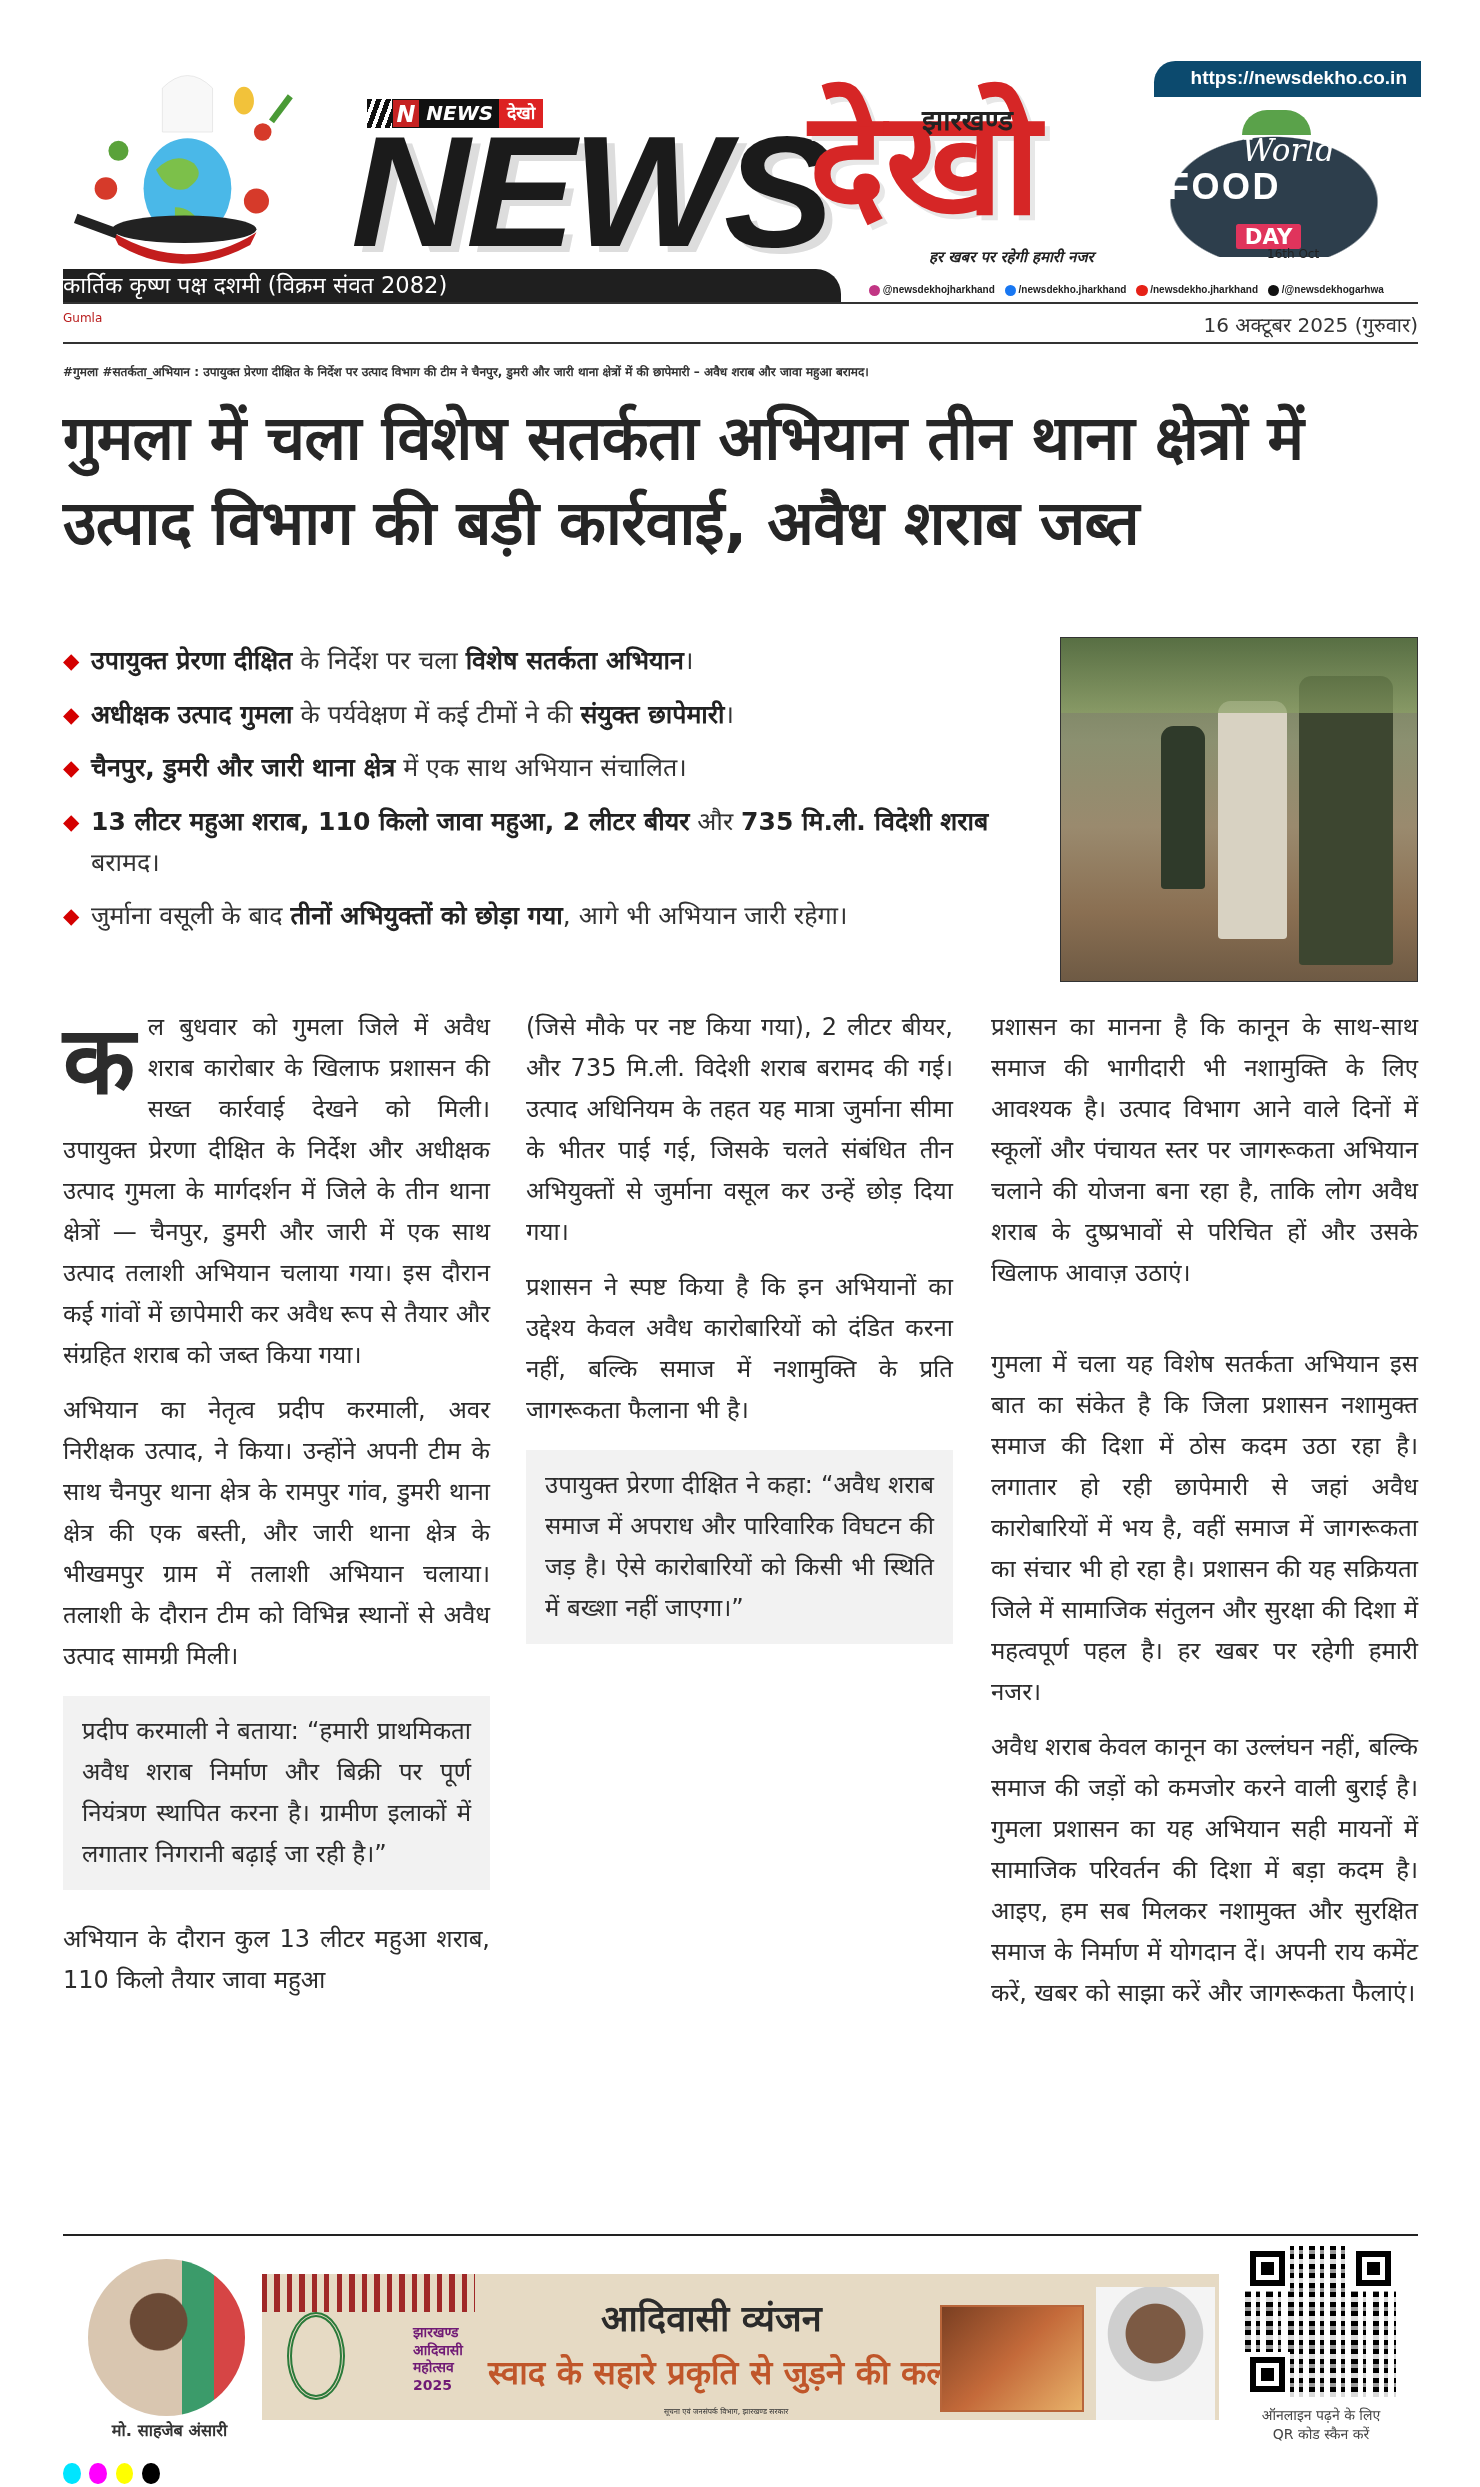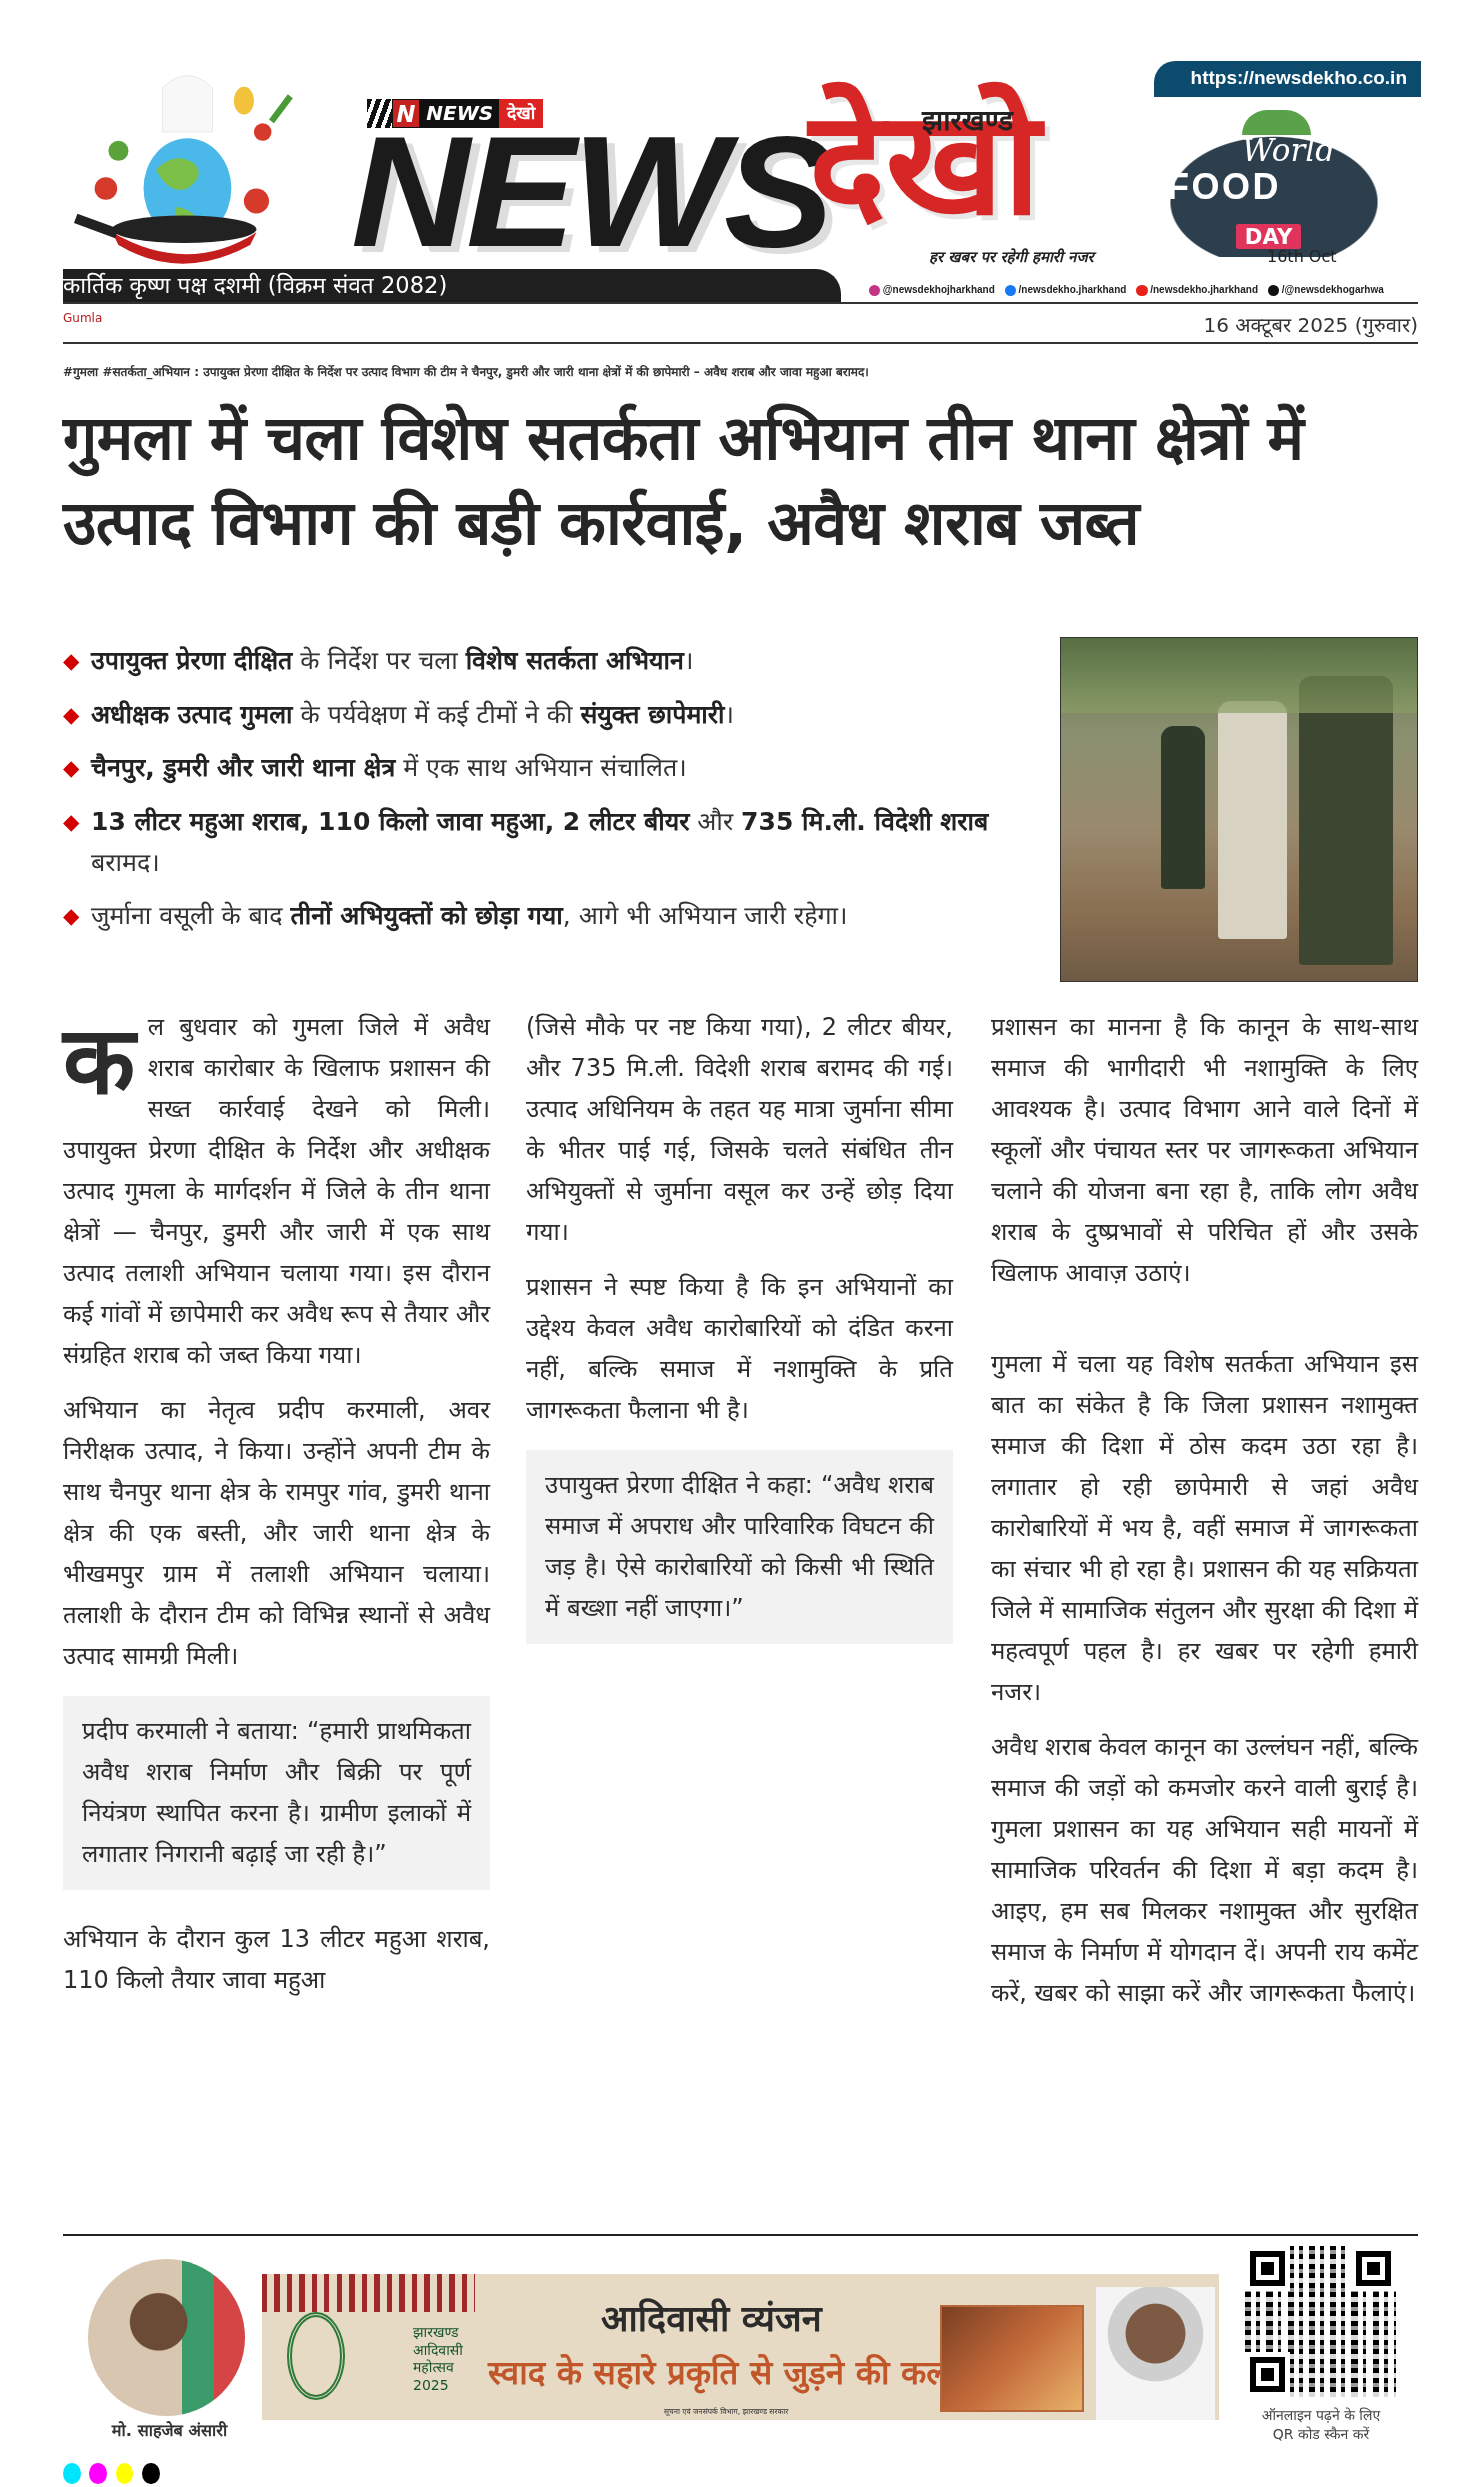--- a/index.html
+++ b/index.html
@@ -14,21 +14,21 @@
 #brand-small .dekho{background:#d22;color:#fff;font-size:17.6px;height:29px;line-height:29px;padding:0 7.5px;font-weight:bold}
 #brand-news{left:351px;top:129px;font-family:"Liberation Sans",sans-serif;font-weight:bold;font-style:italic;font-size:157px;letter-spacing:-3.8px;line-height:125px;color:#1b1b1b;text-shadow:7.5px 6.3px 0 #ddd;transform:scaleX(1.05);transform-origin:left}
 #brand-dekho{left:809px;top:82px;font-size:144px;line-height:163px;font-weight:bold;color:#d62626;text-shadow:5px 5px 0 #e7e7e7}
 #brand-state{left:922px;top:100px;font-size:28px;font-weight:bold;color:#222}
 #brand-tagline{left:929px;top:246px;font-size:15px;font-style:italic;font-weight:bold;color:#222}
 #url-pill{left:1154px;top:61px;width:267px;height:36px;background:#0c4a6e;border-radius:21.3px 0 0 0;color:#fff;font-weight:bold;font-size:19px;text-align:right;padding:6.3px 14px 0 0;font-family:"Liberation Sans",sans-serif}
 #food-day{left:1142px;top:119px;width:264px;height:138px;border-radius:8.8px;background:radial-gradient(ellipse at 50% 60%,#2d3e4c 0 55%,transparent 56%),#fff}
 #food-day .world{position:absolute;left:100px;top:12.5px;font-family:"DejaVu Serif",serif;font-style:italic;font-size:31px;color:#fff}
 #food-day .food{position:absolute;left:25px;top:47px;font-family:"Liberation Sans",sans-serif;font-weight:bold;font-size:36px;color:#fff;letter-spacing:2.5px}
 #food-day .day{position:absolute;left:94px;top:105px;background:#e0345c;color:#fff;font-weight:bold;font-size:21.3px;padding:0 8.8px;border-radius:2.5px}
-#food-day .date{position:absolute;left:125px;top:128px;font-size:16px;color:#222}
+#food-day .date{position:absolute;left:125px;top:128px;font-size:12px;color:#222}
 #food-day .globe{position:absolute;left:100px;top:-8.8px;width:69px;height:25px;border-radius:38px 38px 0 0;background:#5aa24a}
 #tithi-bar{left:63px;top:269px;width:778px;height:33px;background:#1f1f1f;color:#fff;font-size:22.6px;line-height:33px;padding-left:0;border-radius:0 25px 0 0}
 #socials{left:869px;top:284px;display:flex;gap:10px;align-items:center;font-size:10px;font-weight:bold;font-family:"Liberation Sans",sans-serif;color:#222}
 #socials .ic{display:inline-block;width:11.3px;height:11.3px;border-radius:50%;margin-right:2.5px;vertical-align:middle}
 #header-rule{left:63px;top:302px;width:1355px;height:1.9px;background:#333}
 #location{left:63px;top:311px;font-size:12px;color:#b91c1c}
 #dateline{right:63px;top:311px;font-size:20px;color:#333}
 #rule2{left:63px;top:342px;width:1355px;height:1.9px;background:#333}
 #hashline{left:63px;top:363px;width:1355px;font-size:12px;font-weight:bold;color:#333}
 #headline{left:63px;top:395px;width:1355px;font-size:61px;line-height:85px;font-weight:bold;color:#262626;letter-spacing:-0.6px}
@@ -50,21 +50,21 @@
 #reporter-photo{left:88px;top:2259px;width:157px;height:157px;border-radius:50%;background:radial-gradient(circle at 45% 40%,#6b4a36 0 22%,transparent 23%),linear-gradient(90deg,#d9c6b0 0 60%,#3b9b6a 60% 80%,#d64545 80%);overflow:hidden}
 #reporter-name{left:69px;top:2419px;width:201px;text-align:center;font-size:16.3px;font-weight:bold;color:#333}
 #ad-banner{left:262px;top:2274px;width:957px;height:146px;background:#e6dac4;overflow:hidden}
 #ad-banner .t1{position:absolute;left:339px;top:19px;font-size:36px;font-weight:bold;color:#2b2b2b}
 #ad-banner .t2{position:absolute;left:226px;top:75px;font-size:33px;font-weight:bold;color:#c0562a}
 #ad-banner .seal{position:absolute;left:25px;top:38px;width:58px;height:88px;border-radius:50%;border:5px double #2b7a3a}
 #ad-banner .bunting{position:absolute;left:0;top:0;width:213px;height:38px;background:repeating-linear-gradient(90deg,#a02828 0 5px,transparent 5px 12.5px)}
 #ad-banner .foodpic{position:absolute;left:678px;top:31px;width:144px;height:107px;background:linear-gradient(135deg,#7a3f22,#c46a3a,#e8b26a);border:2.5px solid #b8653a}
 #ad-banner .portrait{position:absolute;left:834px;top:12.5px;width:119px;height:133px;background:radial-gradient(circle at 50% 35%,#7c5a44 0 28%,#cfcfcf 29% 45%,#f4f4f4 46%)}
 #ad-banner .credit{position:absolute;left:402px;top:132px;font-size:7.5px;color:#333}
-#ad-banner .badge{position:absolute;left:151px;top:50px;font-size:14px;font-weight:normal;color:#14532d;width:69px;line-height:17.6px}
+#ad-banner .badge{position:absolute;left:151px;top:50px;font-size:14px;font-weight:bold;color:#701a75;width:69px;line-height:17.6px}
 #qr{left:1245px;top:2246px;width:151px;height:151px;background:
 repeating-linear-gradient(90deg,#000 0 6.3px,#fff 6.3px 11.3px,#000 11.3px 15px,#fff 15px 21.3px),#fff;position:absolute}
 #qr .mask{position:absolute;inset:0;background:repeating-linear-gradient(0deg,rgba(255,255,255,.85) 0 5px,transparent 5px 10px,rgba(255,255,255,.6) 10px 14px,transparent 14px 19px)}
 #qr .fp{position:absolute;width:35px;height:35px;border:6.3px solid #000;background:#fff;outline:5px solid #fff}
 #qr .fp::after{content:"";position:absolute;left:5px;top:5px;width:12.5px;height:12.5px;background:#000}
 #qr-caption{left:1230px;top:2406px;width:182px;text-align:center;font-size:14px;line-height:19px;color:#444}
 #cmyk{left:63px;top:2463px;display:flex;gap:8.8px}
 #cmyk span{width:17.6px;height:21.3px;border-radius:50%}
 </style>
 </head>

